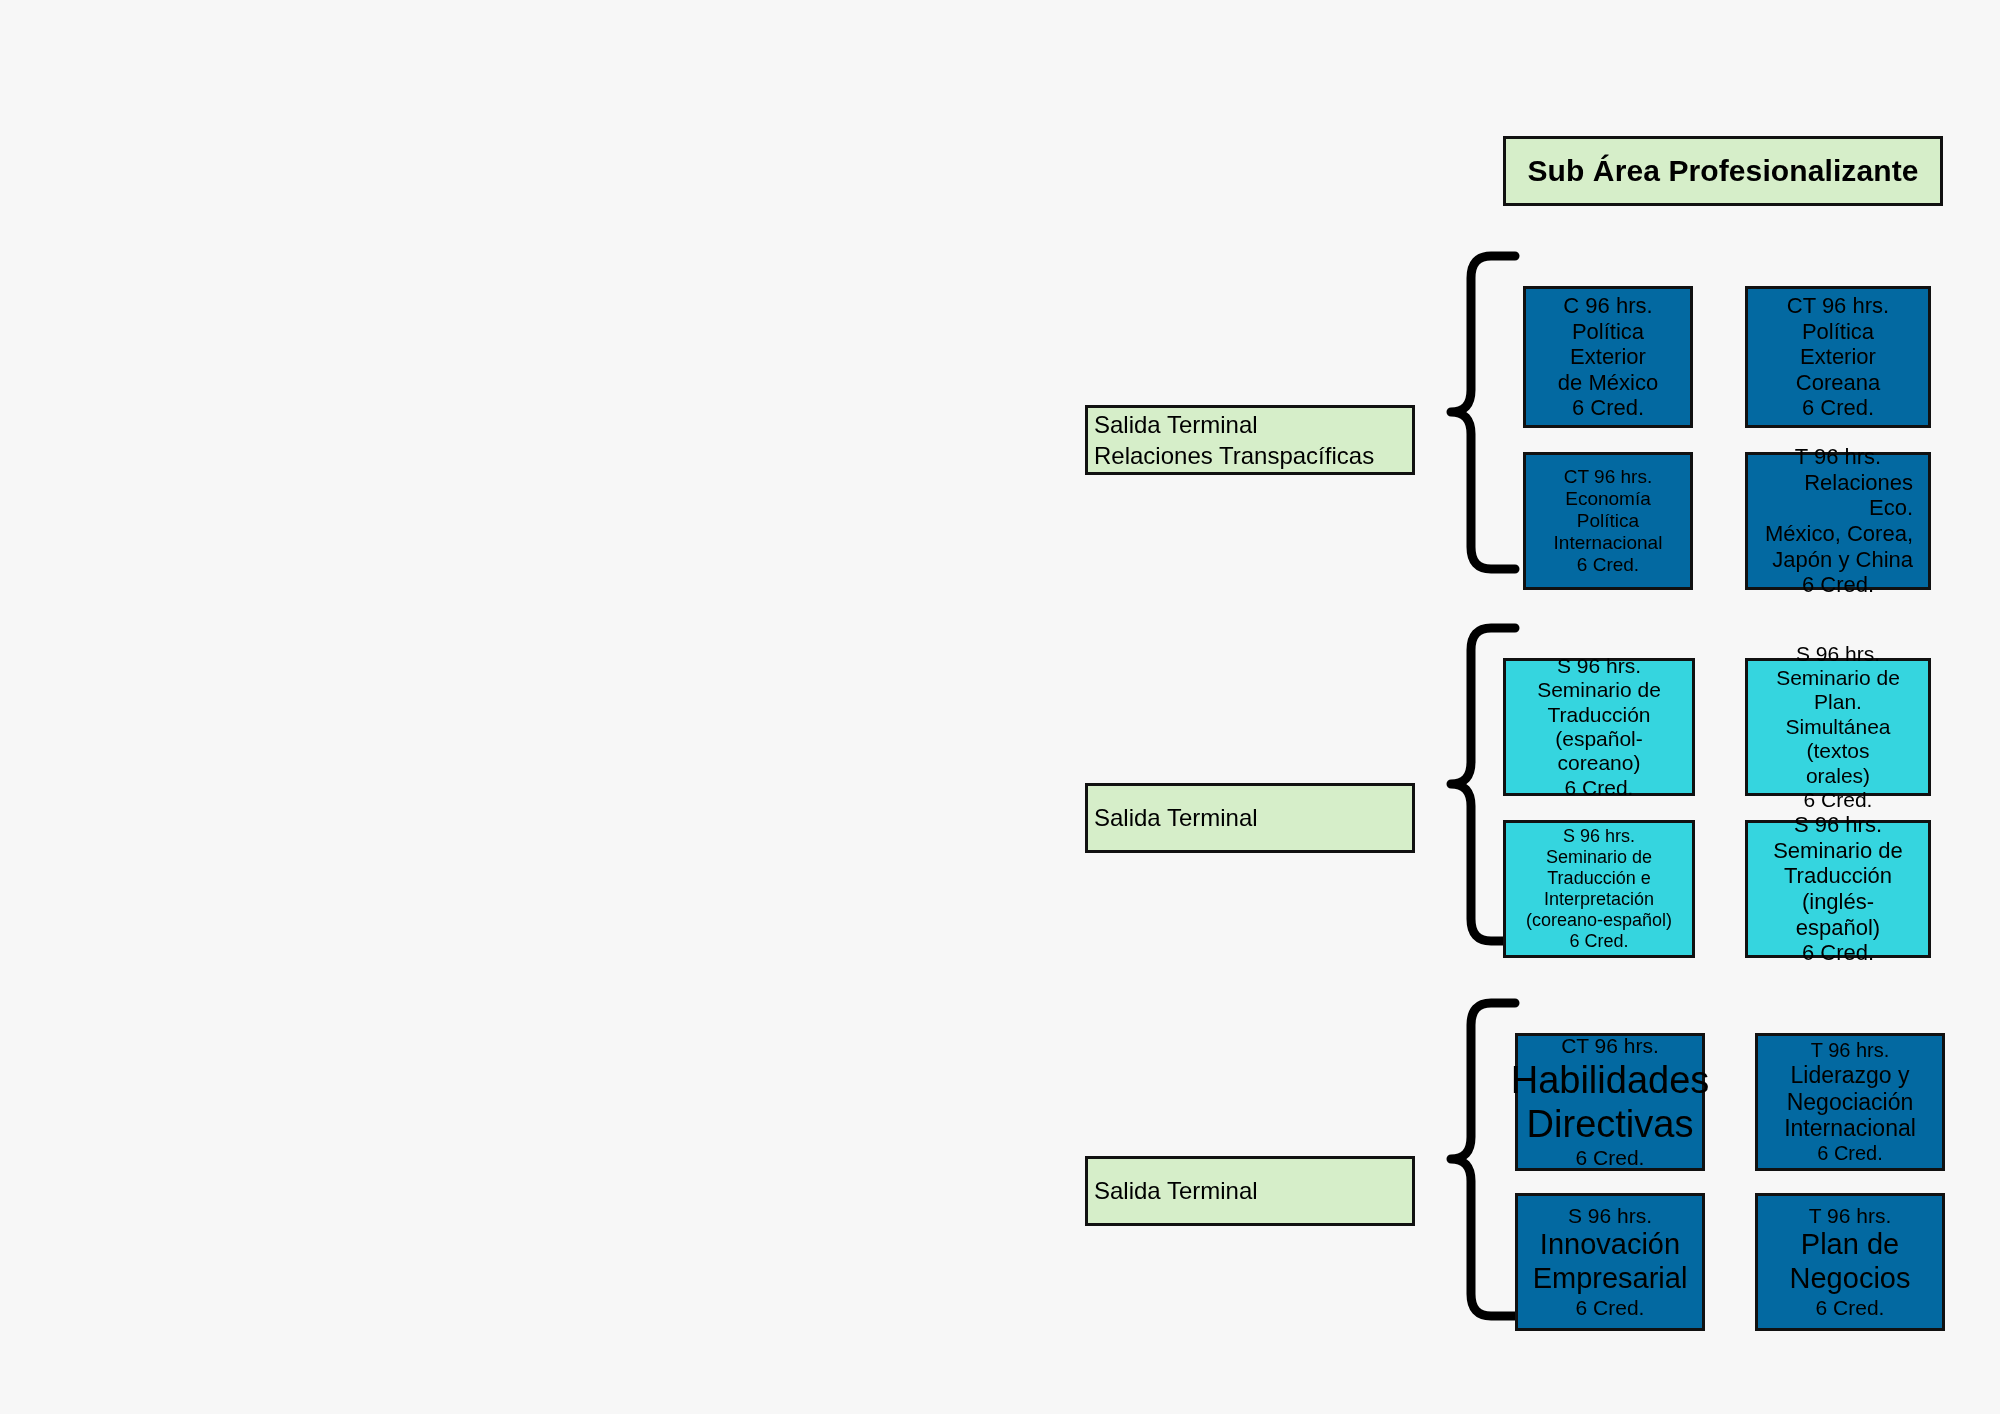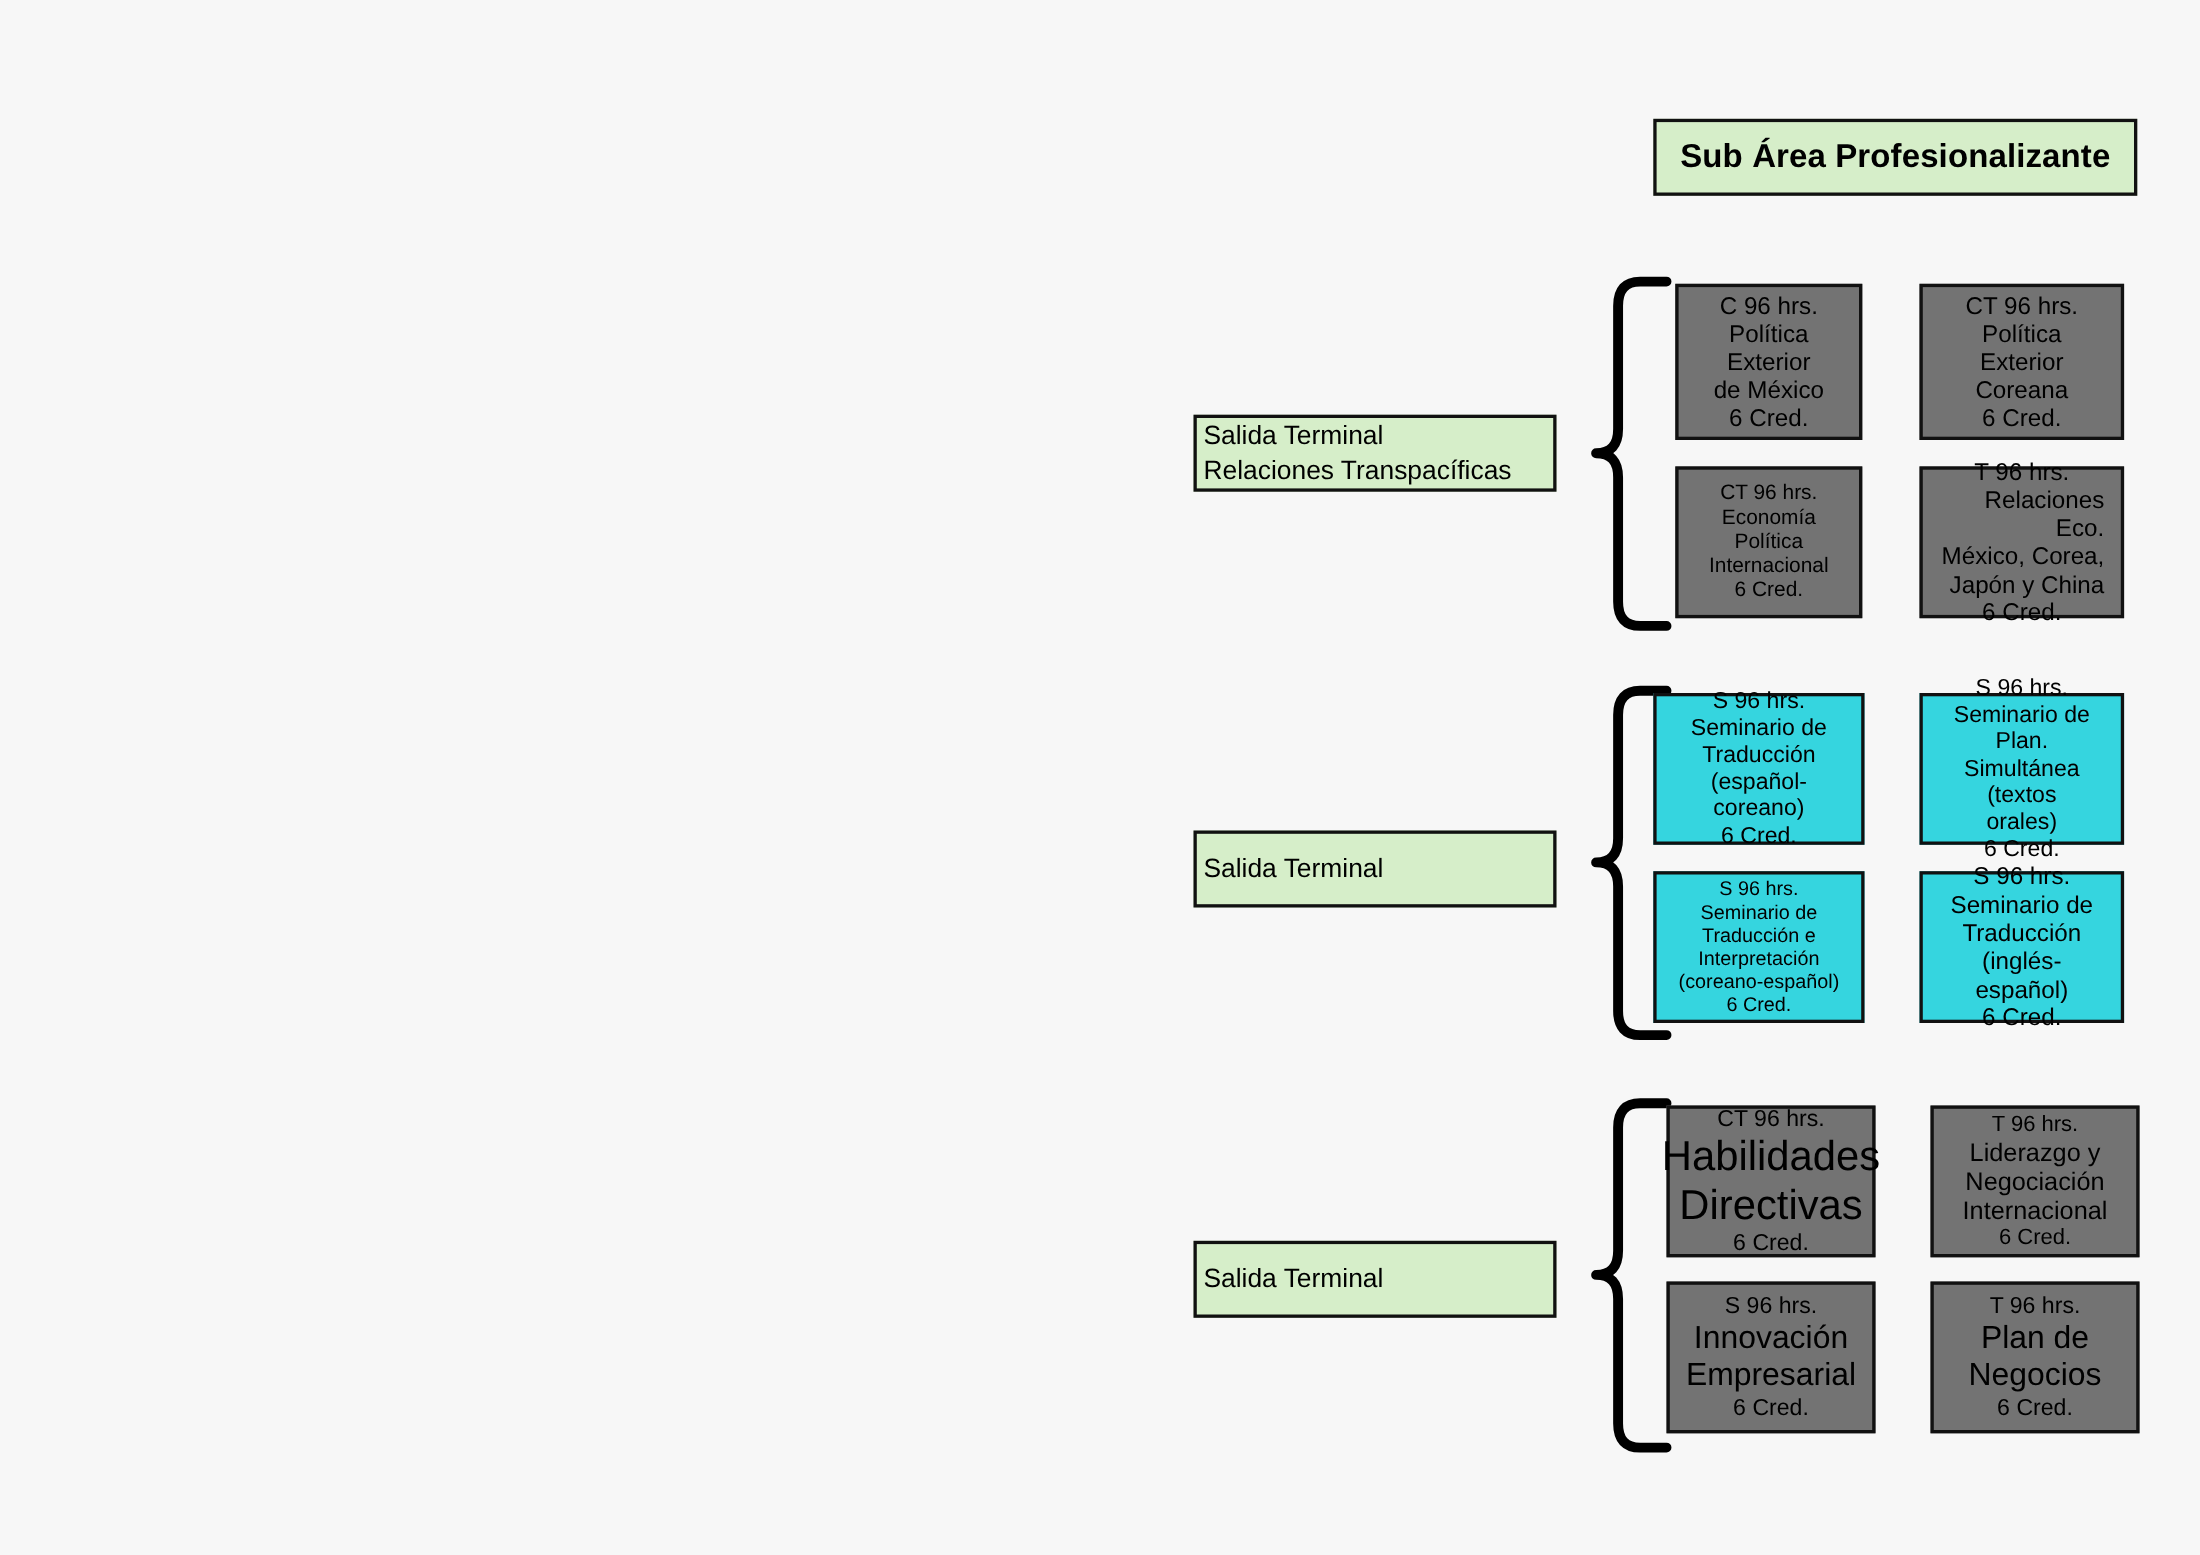--- a/index.html
+++ b/index.html
@@ -25,20 +25,21 @@
     border: 3px solid #111111;
     display: flex;
     flex-direction: column;
     align-items: center;
     justify-content: center;
     text-align: center;
     color: #000000;
     line-height: 1.16;
     white-space: pre-line;
     padding: 2px 15px;
+    margin-top: 28px;
   }
 
   .title-box {
     background: #d6eec9;
     font-weight: bold;
     font-size: 30px;
     letter-spacing: 0.1px;
     justify-content: center;
     align-items: center;
   }
@@ -48,21 +49,21 @@
     font-weight: normal;
     font-size: 24px;
     align-items: flex-start;
     text-align: left;
     justify-content: center;
     padding-left: 6px;
     line-height: 1.3;
   }
 
   .course-red {
-    background: #737373;
+    background: #0369a1;
   }
   .course-cyan {
     background: #35d5df;
   }
 
   .brace {
     position: absolute;
     overflow: visible;
   }
   .brace path {

